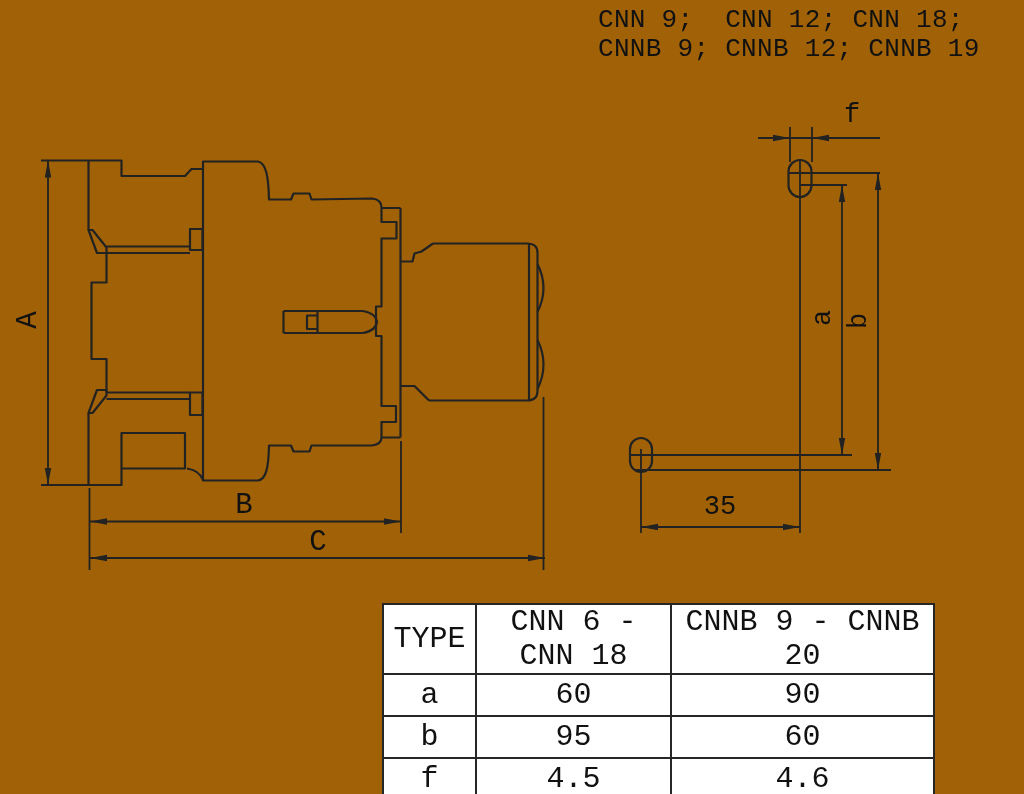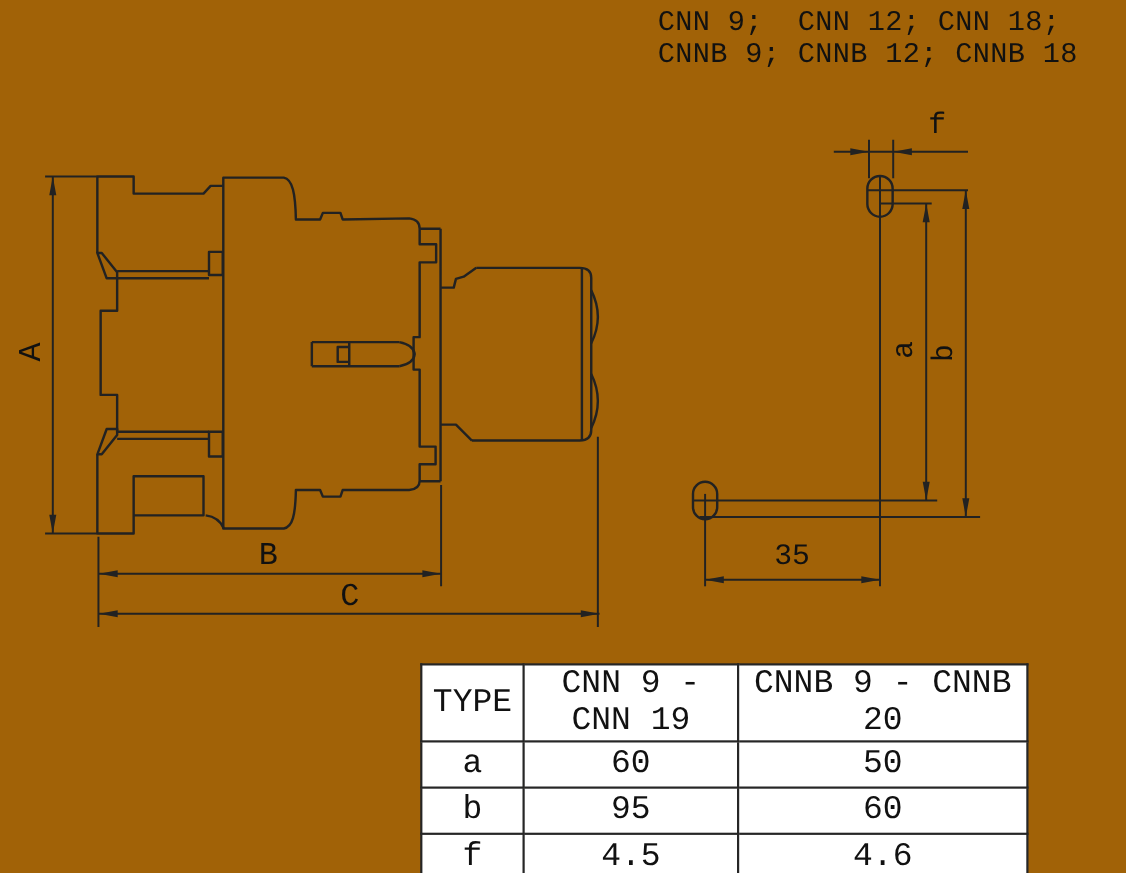--- a/index.html
+++ b/index.html
@@ -120,47 +120,47 @@
       <g>
         <path class="thin" d="M641,527 L800,527"></path>
         <polygon class="arr" points="641,527 658,523.8 658,530.2"></polygon>
         <polygon class="arr" points="800,527 783,523.8 783,530.2"></polygon>
       </g>
     </g>
   </svg>
 
   <div class="title-block">
     <div>CNN 9;  CNN 12; CNN 18;</div>
-    <div>CNNB 9; CNNB 12; CNNB 18</div>
+    <div>CNNB 9; CNNB 12; CNNB 19</div>
   </div>
 
   <div class="dim-label rot" style="left:8px;top:304px;width:40px;height:32px;">A</div>
   <div class="dim-label" style="left:222px;top:489px;width:44px;height:32px;">B</div>
   <div class="dim-label" style="left:296px;top:526px;width:44px;height:32px;">C</div>
   <div class="dim-label sm" style="left:836px;top:100px;width:32px;height:30px;">f</div>
   <div class="dim-label sm rot" style="left:803px;top:302px;width:40px;height:32px;">a</div>
   <div class="dim-label sm rot" style="left:839px;top:305px;width:40px;height:32px;">b</div>
   <div class="dim-label sm" style="left:697px;top:492px;width:46px;height:30px;text-align:right;">35</div>
 
   <table class="spec">
     <colgroup>
         <col style="width:93px">
         <col style="width:195px">
         <col style="width:263px">
       </colgroup>
     <tbody>
         <tr class="hdr">
       <td>TYPE</td>
-      <td>CNN 9 - CNN 19</td>
+      <td>CNN 6 - CNN 18</td>
       <td>CNNB 9 - CNNB 20</td>
     </tr>
     <tr>
       <td>a</td>
       <td>60</td>
-      <td>50</td>
+      <td>90</td>
     </tr>
     <tr>
       <td>b</td>
       <td>95</td>
       <td>60</td>
     </tr>
     <tr>
       <td>f</td>
       <td>4.5</td>
       <td>4.6</td>

